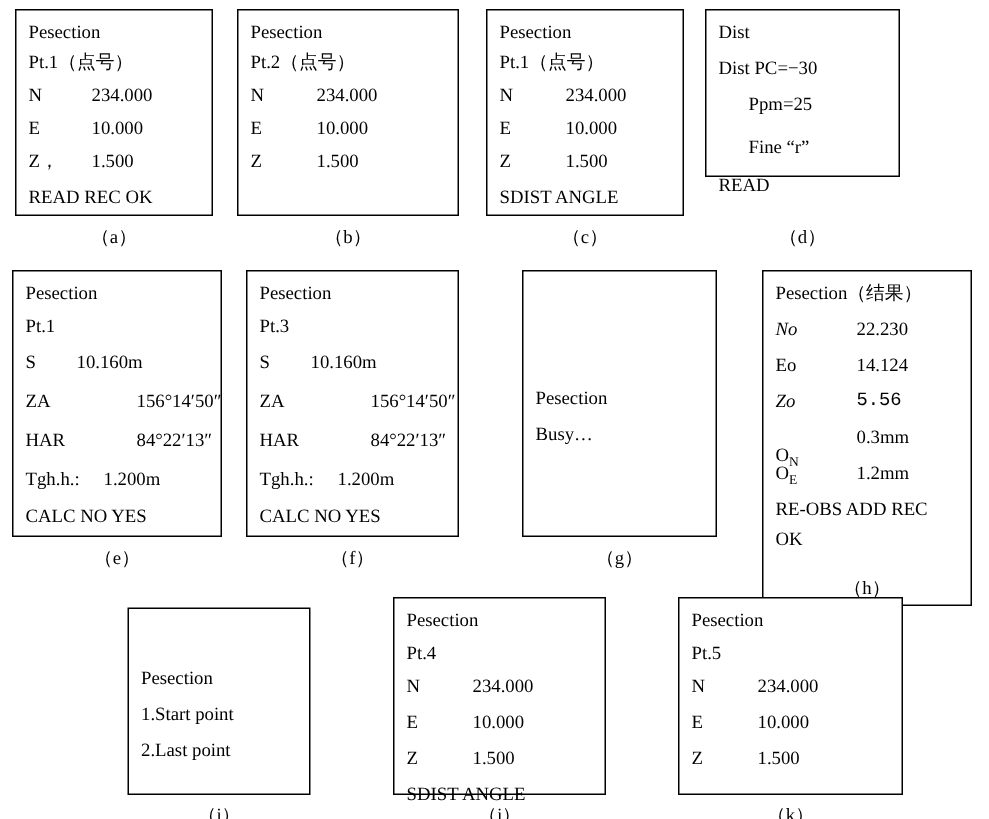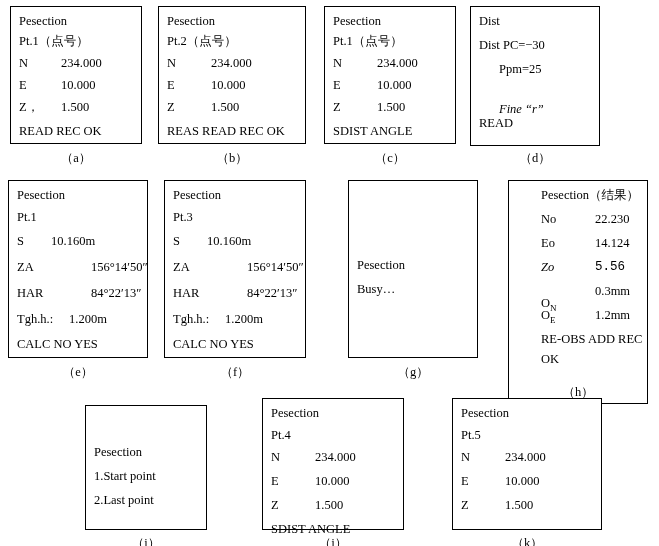--- a/index.html
+++ b/index.html
@@ -64,44 +64,43 @@
     <div class="panel" style="left: 158px; top: 6px; width: 148px; height: 138px;">
       <div class="lines">
         <div class="line" style="left: 8px; top: 8px;">Pesection</div>
         <div class="line" style="left: 8px; top: 28px;">Pt.2（点号）</div>
         <div class="line" style="left: 8px; top: 50px;">N</div>
         <div class="line" style="left: 52px; top: 50px;">234.000</div>
         <div class="line" style="left: 8px; top: 72px;">E</div>
         <div class="line" style="left: 52px; top: 72px;">10.000</div>
         <div class="line" style="left: 8px; top: 94px;">Z</div>
         <div class="line" style="left: 52px; top: 94px;">1.500</div>
-        <div class="line" style="left: 8px; top: 118px;">REAS  READ  REC  OK</div>
       </div>
     </div>
     <div class="caption" style="left: 207px; top: 150px; width: 50px;">（b）</div>
     <div class="panel" style="left: 324px; top: 6px; width: 132px; height: 138px;">
       <div class="lines">
         <div class="line" style="left: 8px; top: 8px;">Pesection</div>
         <div class="line" style="left: 8px; top: 28px;">Pt.1（点号）</div>
         <div class="line" style="left: 8px; top: 50px;">N</div>
         <div class="line" style="left: 52px; top: 50px;">234.000</div>
         <div class="line" style="left: 8px; top: 72px;">E</div>
         <div class="line" style="left: 52px; top: 72px;">10.000</div>
         <div class="line" style="left: 8px; top: 94px;">Z</div>
         <div class="line" style="left: 52px; top: 94px;">1.500</div>
         <div class="line" style="left: 8px; top: 118px;">SDIST  ANGLE</div>
       </div>
     </div>
     <div class="caption" style="left: 365px; top: 150px; width: 50px;">（c）</div>
-    <div class="panel" style="left: 470px; top: 6px; width: 130px; height: 140px;">
+    <div class="panel" style="left: 470px; top: 6px; width: 130px; height: 112px;">
       <div class="lines">
         <div class="line" style="left: 8px; top: 8px;">Dist</div>
         <div class="line" style="left: 8px; top: 32px;">Dist  PC=−30</div>
         <div class="line" style="left: 28px; top: 56px;">Ppm=25</div>
-        <div class="line" style="left: 28px; top: 96px; font-style: italic;">Fine “r”</div>
+        <div class="line" style="left: 28px; top: 85px;">Fine “r”</div>
         <div class="line" style="left: 8px; top: 110px;">READ</div>
       </div>
     </div>
     <div class="caption" style="left: 510px; top: 150px; width: 50px;">（d）</div>
     <div class="panel" style="left: 8px; top: 180px; width: 140px; height: 178px;">
       <div class="lines">
         <div class="line" style="left: 8px; top: 8px;">Pesection</div>
         <div class="line" style="left: 8px; top: 30px;">Pt.1</div>
         <div class="line" style="left: 8px; top: 54px;">S</div>
         <div class="line" style="left: 42px; top: 54px;">10.160m</div>
@@ -131,24 +130,24 @@
       </div>
     </div>
     <div class="caption" style="left: 210px; top: 364px; width: 50px;">（f）</div>
     <div class="panel" style="left: 348px; top: 180px; width: 130px; height: 178px;">
       <div class="lines">
         <div class="line" style="left: 8px; top: 78px;">Pesection</div>
         <div class="line" style="left: 8px; top: 102px;">Busy…</div>
       </div>
     </div>
     <div class="caption" style="left: 388px; top: 364px; width: 50px;">（g）</div>
-    <div class="panel" style="left: 508px; top: 180px; width: 140px; height: 224px; padding-left: 24px;">
+    <div class="panel" style="left: 508px; top: 180px; width: 140px; height: 224px;">
       <div class="lines">
         <div class="line" style="left: 8px; top: 8px;">Pesection（结果）</div>
-        <div class="line" style="left: 8px; top: 32px;">No</div>
+        <div class="line" style="left: 8px; top: 32px; font-style: italic;">No</div>
         <div class="line" style="left: 62px; top: 32px;">22.230</div>
         <div class="line" style="left: 8px; top: 56px;">Eo</div>
         <div class="line" style="left: 62px; top: 56px;">14.124</div>
         <div class="line" style="left: 8px; top: 80px; font-style: italic;">Zo</div>
         <div class="line" style="left: 62px; top: 80px; font-family: Liberation Mono, monospace;">5.56</div>
         <div class="line" style="left: 8px; top: 104px; margin-top: 12px;">O<span class="sub">N</span></div>
         <div class="line" style="left: 62px; top: 104px;">0.3mm</div>
         <div class="line" style="left: 8px; top: 128px;">O<span class="sub">E</span></div>
         <div class="line" style="left: 62px; top: 128px;">1.2mm</div>
         <div class="line" style="left: 8px; top: 152px;">RE-OBS  ADD  REC</div>

